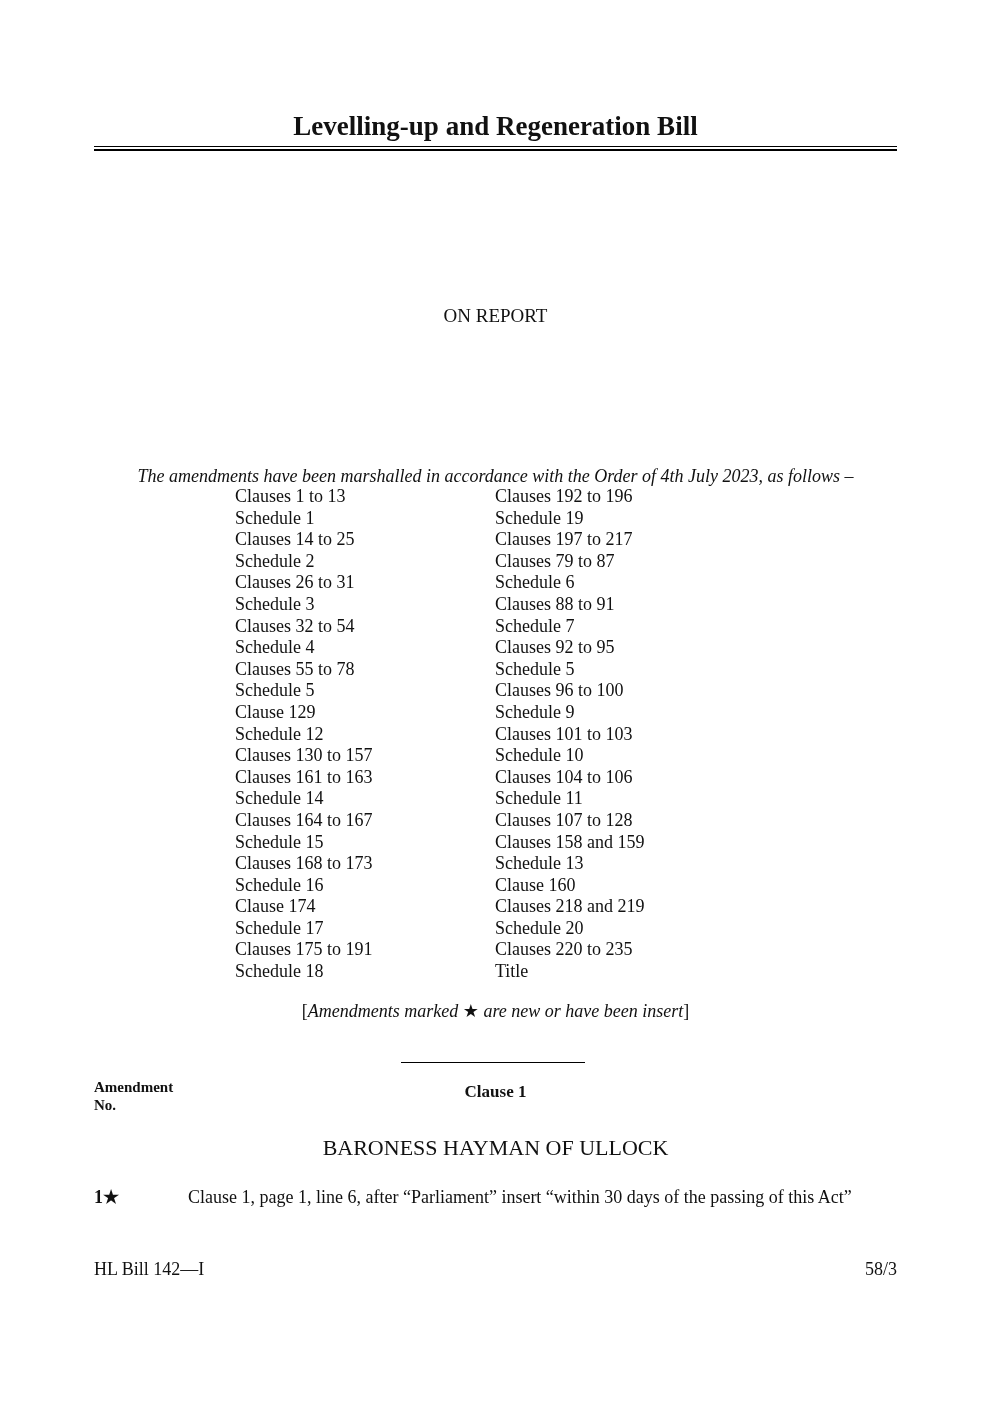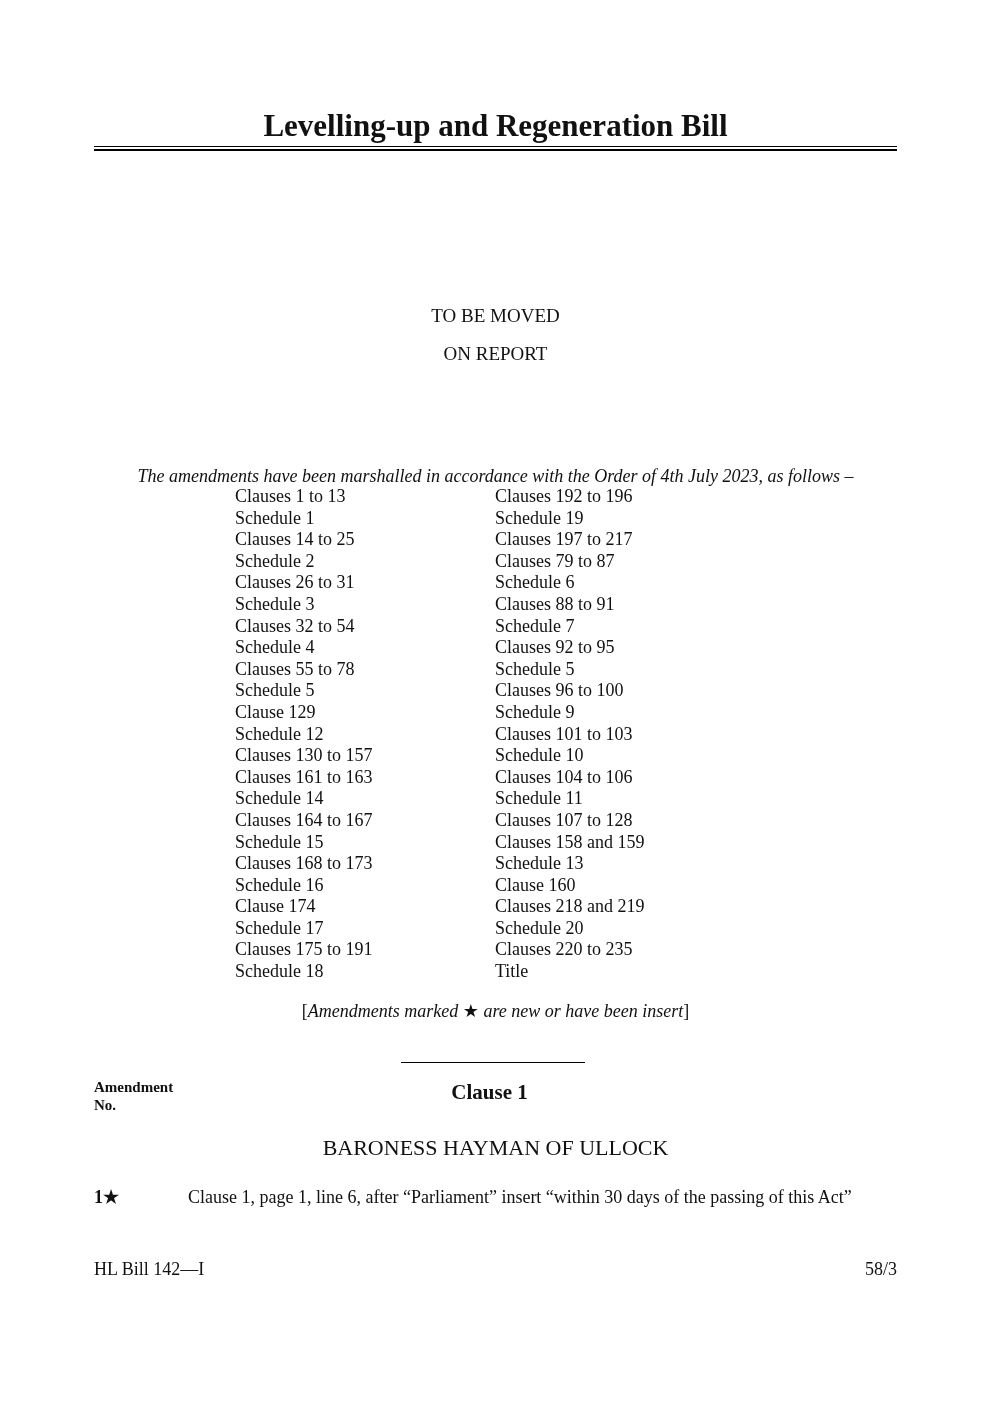--- a/index.html
+++ b/index.html
@@ -14,21 +14,21 @@
       font-family: "Liberation Serif", "DejaVu Serif", serif;
       color: #111111;
       overflow: hidden;
     }
     .page-title {
       position: absolute;
       left: 94px;
       width: 803px;
       top: 106px;
       text-align: center;
-      font-size: 31px;
+      font-size: 27px;
       font-weight: bold;
       line-height: 40px;
       letter-spacing: 0px;
     }
     .title-rule {
       position: absolute;
       left: 94px;
       width: 803px;
       top: 146px;
       height: 6px;
@@ -107,25 +107,25 @@
       position: absolute;
       left: 94px;
       top: 1078px;
       font-size: 15px;
       font-weight: bold;
       line-height: 18px;
       width: 120px;
     }
     .clause-heading {
       position: absolute;
-      left: 88px;
+      left: 94px;
       width: 803px;
       top: 1081px;
       text-align: center;
-      font-size: 21px;
+      font-size: 17px;
       font-weight: bold;
       line-height: 22px;
     }
     .sponsor {
       position: absolute;
       left: 94px;
       width: 803px;
       top: 1136px;
       text-align: center;
       font-size: 22px;
@@ -171,21 +171,20 @@
 </head>
 <body>
 
 <div class="page-title">Levelling-up and Regeneration Bill</div>
 <div class="title-rule">
   <div class="thin"></div>
   <div class="thick"></div>
 </div>
 
 <div class="heading-block">
-  <div class="heading-line">TO BE MOVED</div>
   <div class="heading-line">ON REPORT</div>
 </div>
 
 <div class="intro">The amendments have been marshalled in accordance with the Order of 4th July 2023, as follows –</div>
 
 <div class="order-list">
   <div class="order-col left">
     <div class="order-item">Clauses 1 to 13</div>
     <div class="order-item">Schedule 1</div>
     <div class="order-item">Clauses 14 to 25</div>

